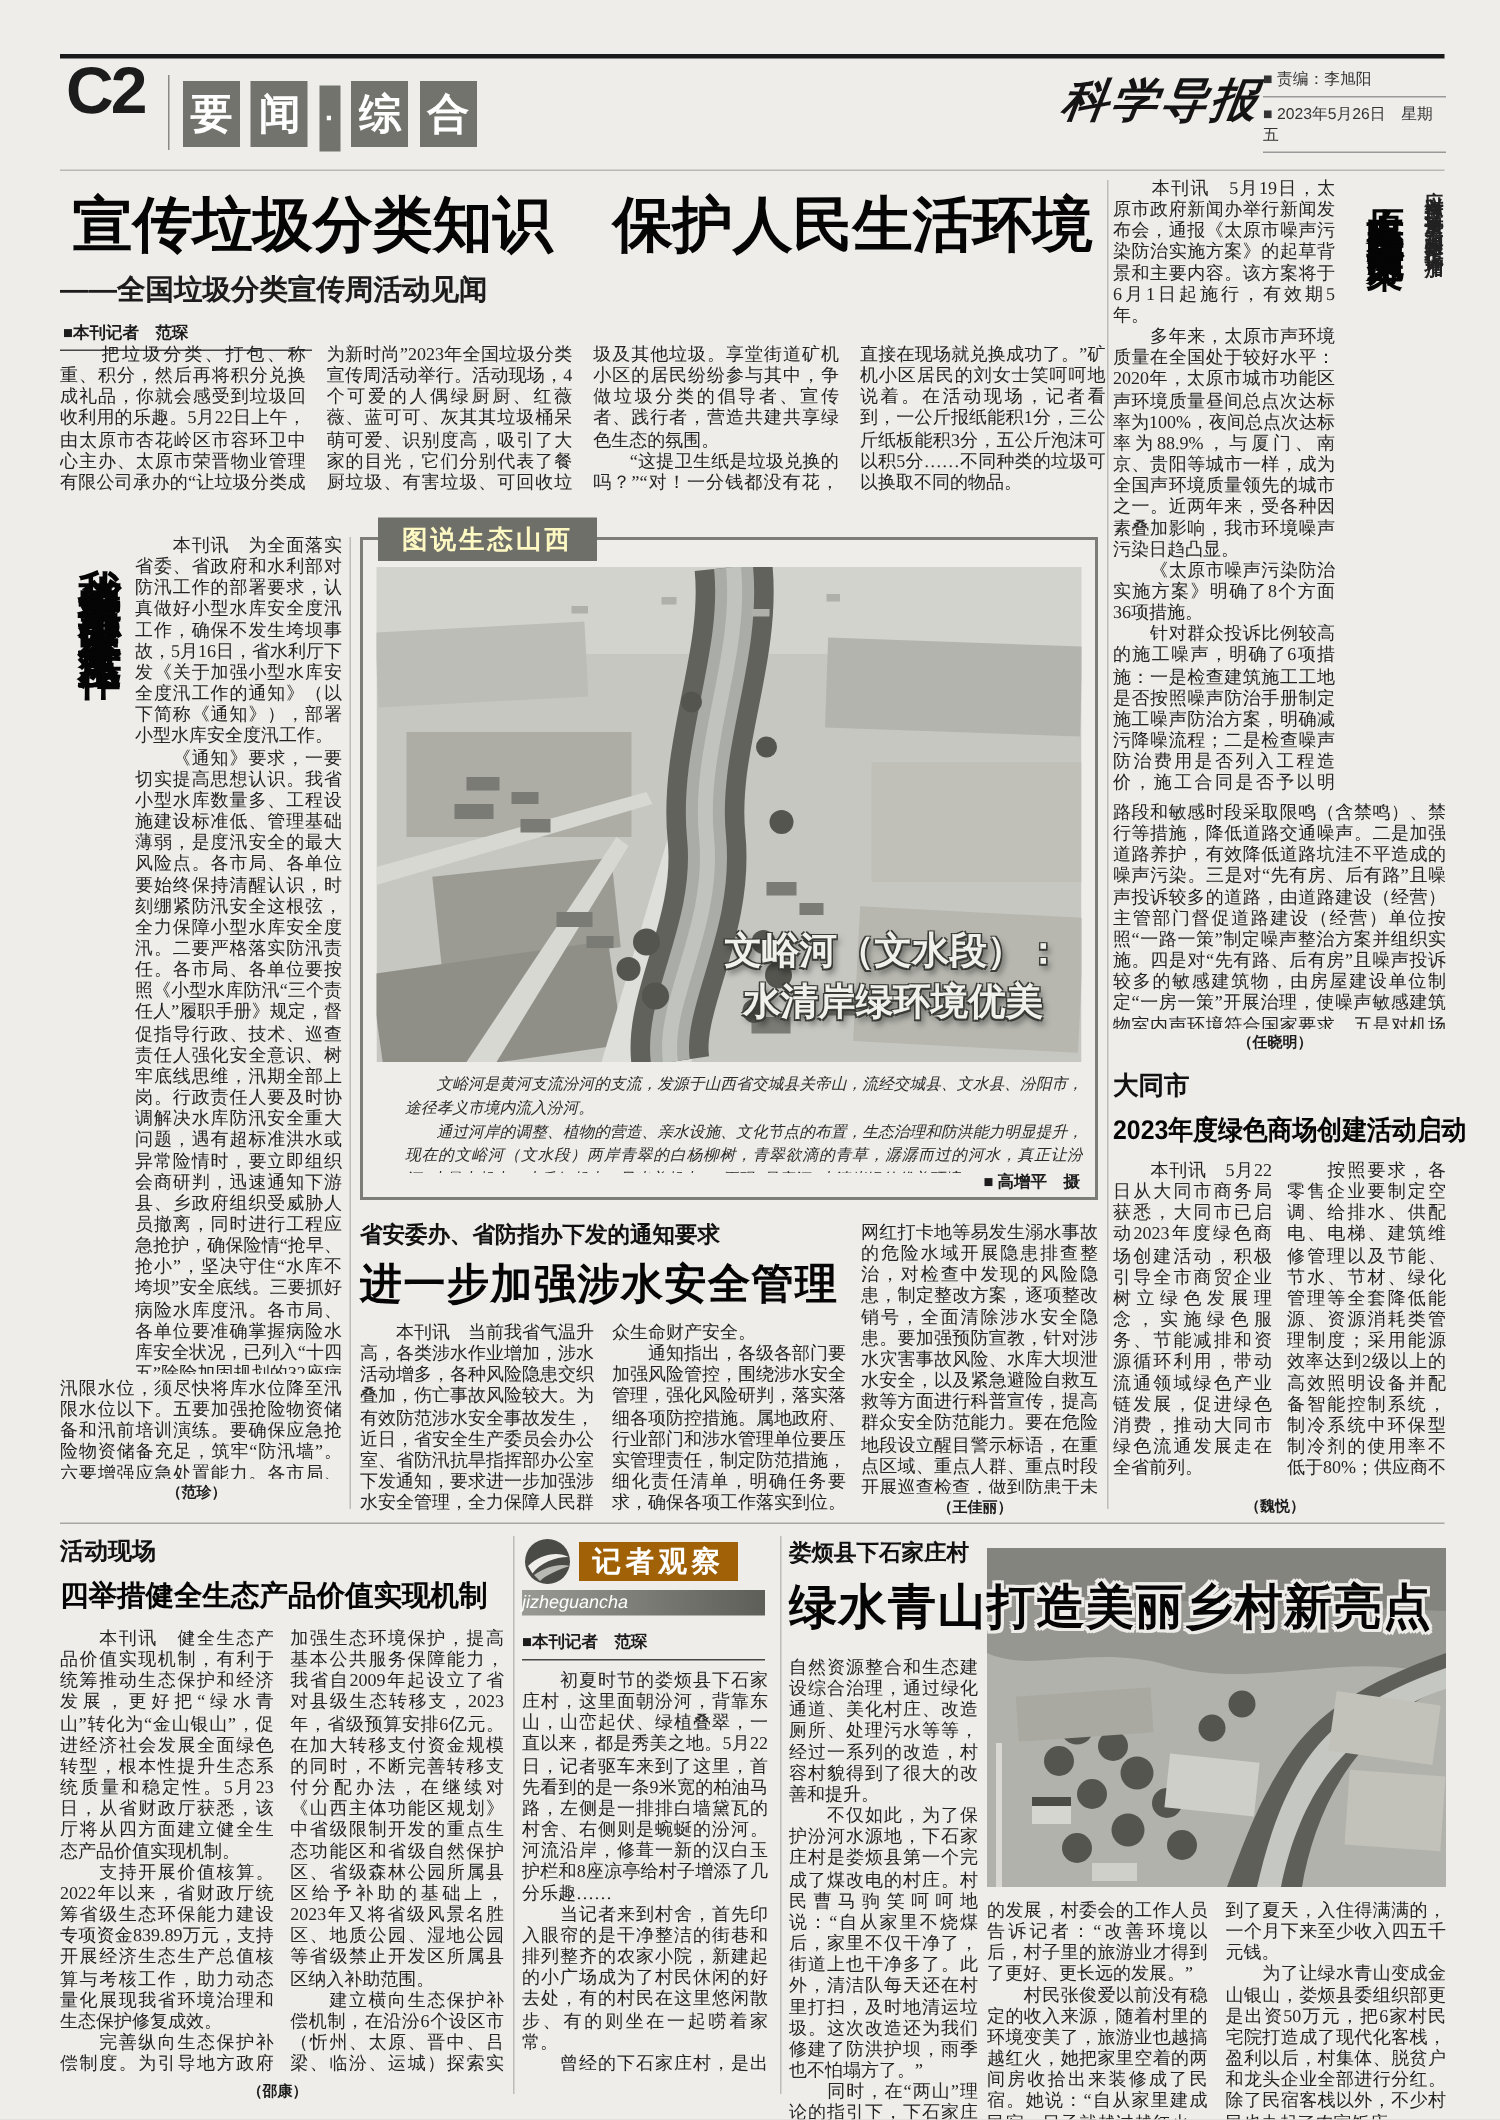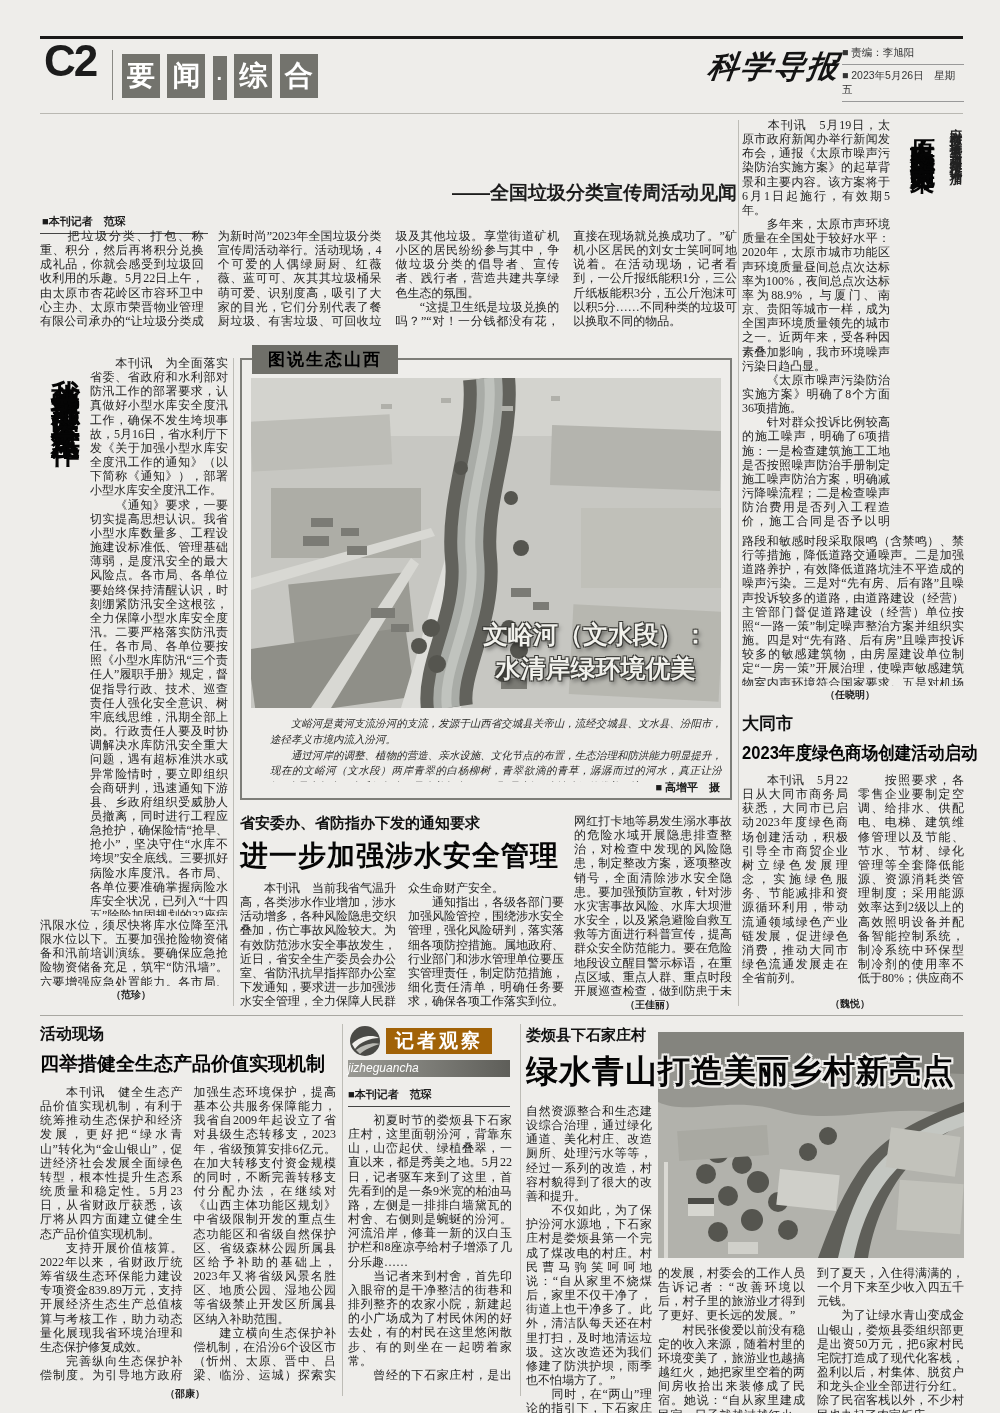--- a/index.html
+++ b/index.html
@@ -54,21 +54,23 @@
 
   <div class="abs hs" style="left:842px;top:46px;width:122px">
     <div style="font-size:10.5px;color:#333">■ 责编：李旭阳</div>
     <div style="height:1px;background:#999;margin:4px 0"></div>
     <div style="font-size:10.5px;color:#333">■ 2023年5月26日　星期五</div>
     <div style="height:1px;background:#999;margin-top:4px"></div>
   </div>
 
   <div class="hrule" style="left:40px;top:113px;width:923px"></div>
 
-  <div class="abs hs" style="left:40px;top:180px;width:697px;text-align:right;font-size:19px;font-weight:700">——全国垃圾分类宣传周活动见闻</div>
+  <div class="abs hs" style="left:40px;top:122px;width:697px;text-align:center;font-size:40px;
+       font-weight:900;color:#050505">宣传垃圾分类知识　保护人民生活环境</div>
+  <div class="abs hs" style="left:40px;top:180px;width:697px;text-align:left;font-size:19px;font-weight:700">——全国垃圾分类宣传周活动见闻</div>
   <div class="abs byline" style="left:42px;top:214px">■本刊记者　范琛</div>
   <div class="abs" style="left:40px;top:233px;width:168px;height:1px;background:#444"></div>
   <div class="abs body cols4" style="left:40px;top:229px;width:697px;height:111px">　　把垃圾分类、打包、称重、积分，然后再将积分兑换成礼品，你就会感受到垃圾回收利用的乐趣。5月22日上午，由太原市杏花岭区市容环卫中心主办、太原市荣晋物业管理有限公司承办的“让垃圾分类成为新时尚”2023年全国垃圾分类宣传周活动举行。活动现场，4个可爱的人偶绿厨厨、红薇薇、蓝可可、灰其其垃圾桶呆萌可爱、识别度高，吸引了大家的目光，它们分别代表了餐厨垃圾、有害垃圾、可回收垃圾及其他垃圾。享堂街道矿机小区的居民纷纷参与其中，争做垃圾分类的倡导者、宣传者、践行者，营造共建共享绿色生态的氛围。
 　　“这提卫生纸是垃圾兑换的吗？”“对！一分钱都没有花，直接在现场就兑换成功了。”矿机小区居民的刘女士笑呵呵地说着。在活动现场，记者看到，一公斤报纸能积1分，三公斤纸板能积3分，五公斤泡沫可以积5分……不同种类的垃圾可以换取不同的物品。
 　　来自太原市荣晋物业管理有限公司垃圾分类项目经理连维向记者介绍：“废纸、快递箱等一些废品，只要是能够回收利用的，我们都会给居民积分，从而兑换物品。同时我们还给居民配备了电子秤，公平、公正地做买卖。兑换的商品有抽绳垃圾袋、洁厕灵、洗洁精等生活用品。”
 　　矿机社区的工作人员范慧告诉记者：“借助全国垃圾分类宣传周举办的这次活动反响很好，通过竞猜活动和游戏互动，让大部分居民掌握了垃圾分类的技能，从而提高了垃圾分类的知晓率。”
 　　据记者了解，该小区共有4000多户居民，自从“垃圾分类房”投入使用以来，这里的居民都参与、体验了积分兑换商品的新模式。“现如今，小区垃圾分类投放已从粗放式逐步转向了精细分类的转变。”连维介绍说，此活动我们承接了杏花岭区享堂街办和鼓楼街办。目的是让每个人都能从身边的小事做起，做好垃圾分类，有效节约资源，为减少环境污染、保护生态环境助力。</div>
 
   <div class="vrule" style="left:233px;top:358px;height:648px"></div>
   <div class="vrule" style="left:738px;top:120px;height:886px"></div>
@@ -100,21 +102,21 @@
   <div class="abs" style="left:742px;top:712px;width:222px;height:292px">
     <div class="kicker" style="font-size:17px">大同市</div>
     <div class="hs" style="font-size:18px;font-weight:900;white-space:nowrap;transform:scaleX(.92);
          transform-origin:left top;margin-top:6px;color:#050505">2023年度绿色商场创建活动启动</div>
     <div class="body cols2" style="width:222px;height:222px;margin-top:8px;column-gap:10px">　　本刊讯　5月22日从大同市商务局获悉，大同市已启动2023年度绿色商场创建活动，积极引导全市商贸企业树立绿色发展理念，实施绿色服务、节能减排和资源循环利用，带动流通领域绿色产业链发展，促进绿色消费，推动大同市绿色流通发展走在全省前列。
 　　按照要求，各零售企业要制定空调、给排水、供配电、电梯、建筑维修管理以及节能、节水、节材、绿化管理等全套降低能源、资源消耗类管理制度；采用能源效率达到2级以上的高效照明设备并配备智能控制系统，制冷系统中环保型制冷剂的使用率不低于80%；供应商不使用有害物质作为包装物，在满足需求的前提下尽量减少包装物的材料消耗，不过度包装、包装物可循环利用、可降解或可以无害化处理；经常性对员工开展节能、节水、环保培训，组织节能环保公益活动，经营和办公区域用水点设置节水提示和宣传标识；引导消费者逐步禁止使用厚度小于0.025毫米的塑料购物袋，减少使用一次性不可降解塑料制品；开展绿色回收，商场固体废弃物装置应分类收集等。</div>
     <div class="sign">（魏悦）</div>
   </div>
 
   <div class="abs" style="left:240px;top:358px;width:492px;height:442px;border:2px solid #7d7d78;background:#eeedea">
-    <div class="abs hs" style="left:10px;top:-15px;background:#6f6f69;color:#000000;font-size:17px;
+    <div class="abs hs" style="left:10px;top:-15px;background:#6f6f69;color:#fef9c3;font-size:17px;
          font-weight:bold;padding:3px 16px;letter-spacing:2px">图说生态山西</div>
 
     <svg class="abs" style="left:9px;top:18px" width="470" height="330" viewBox="0 0 470 330">
       <rect width="470" height="330" fill="#c7c7c2"></rect>
       <rect y="0" width="470" height="58" fill="#d3d3ce"></rect>
       <rect x="0" y="40" width="140" height="50" fill="#bdbdb7" transform="rotate(-3 70 65)"></rect>
       <rect x="300" y="50" width="170" height="60" fill="#b4b4ae" transform="rotate(2 385 80)"></rect>
       <rect x="20" y="110" width="150" height="70" fill="#adada6"></rect>
       <rect x="330" y="130" width="140" height="80" fill="#c0c0b9"></rect>
       <rect x="40" y="200" width="120" height="60" fill="#9b9b94" transform="rotate(-6 100 230)"></rect>

